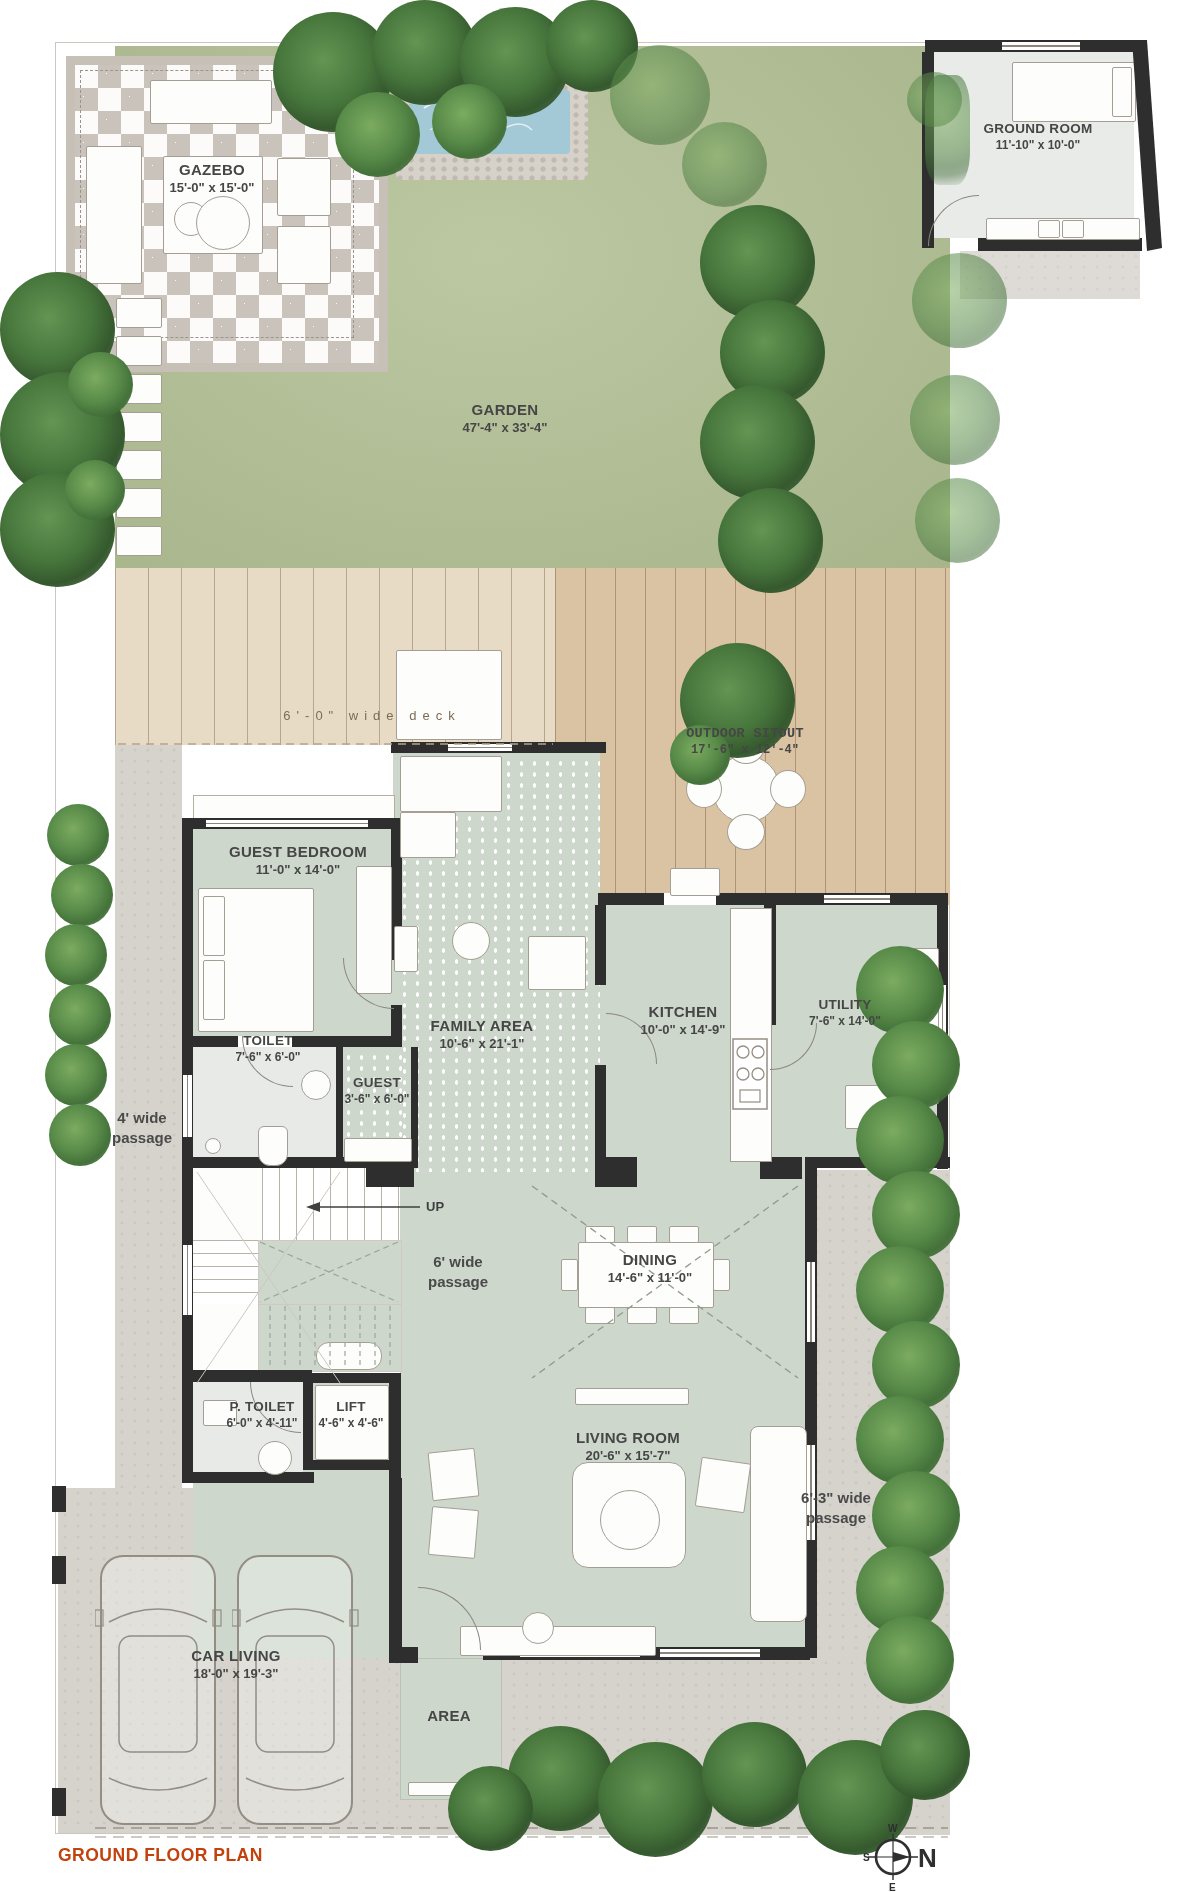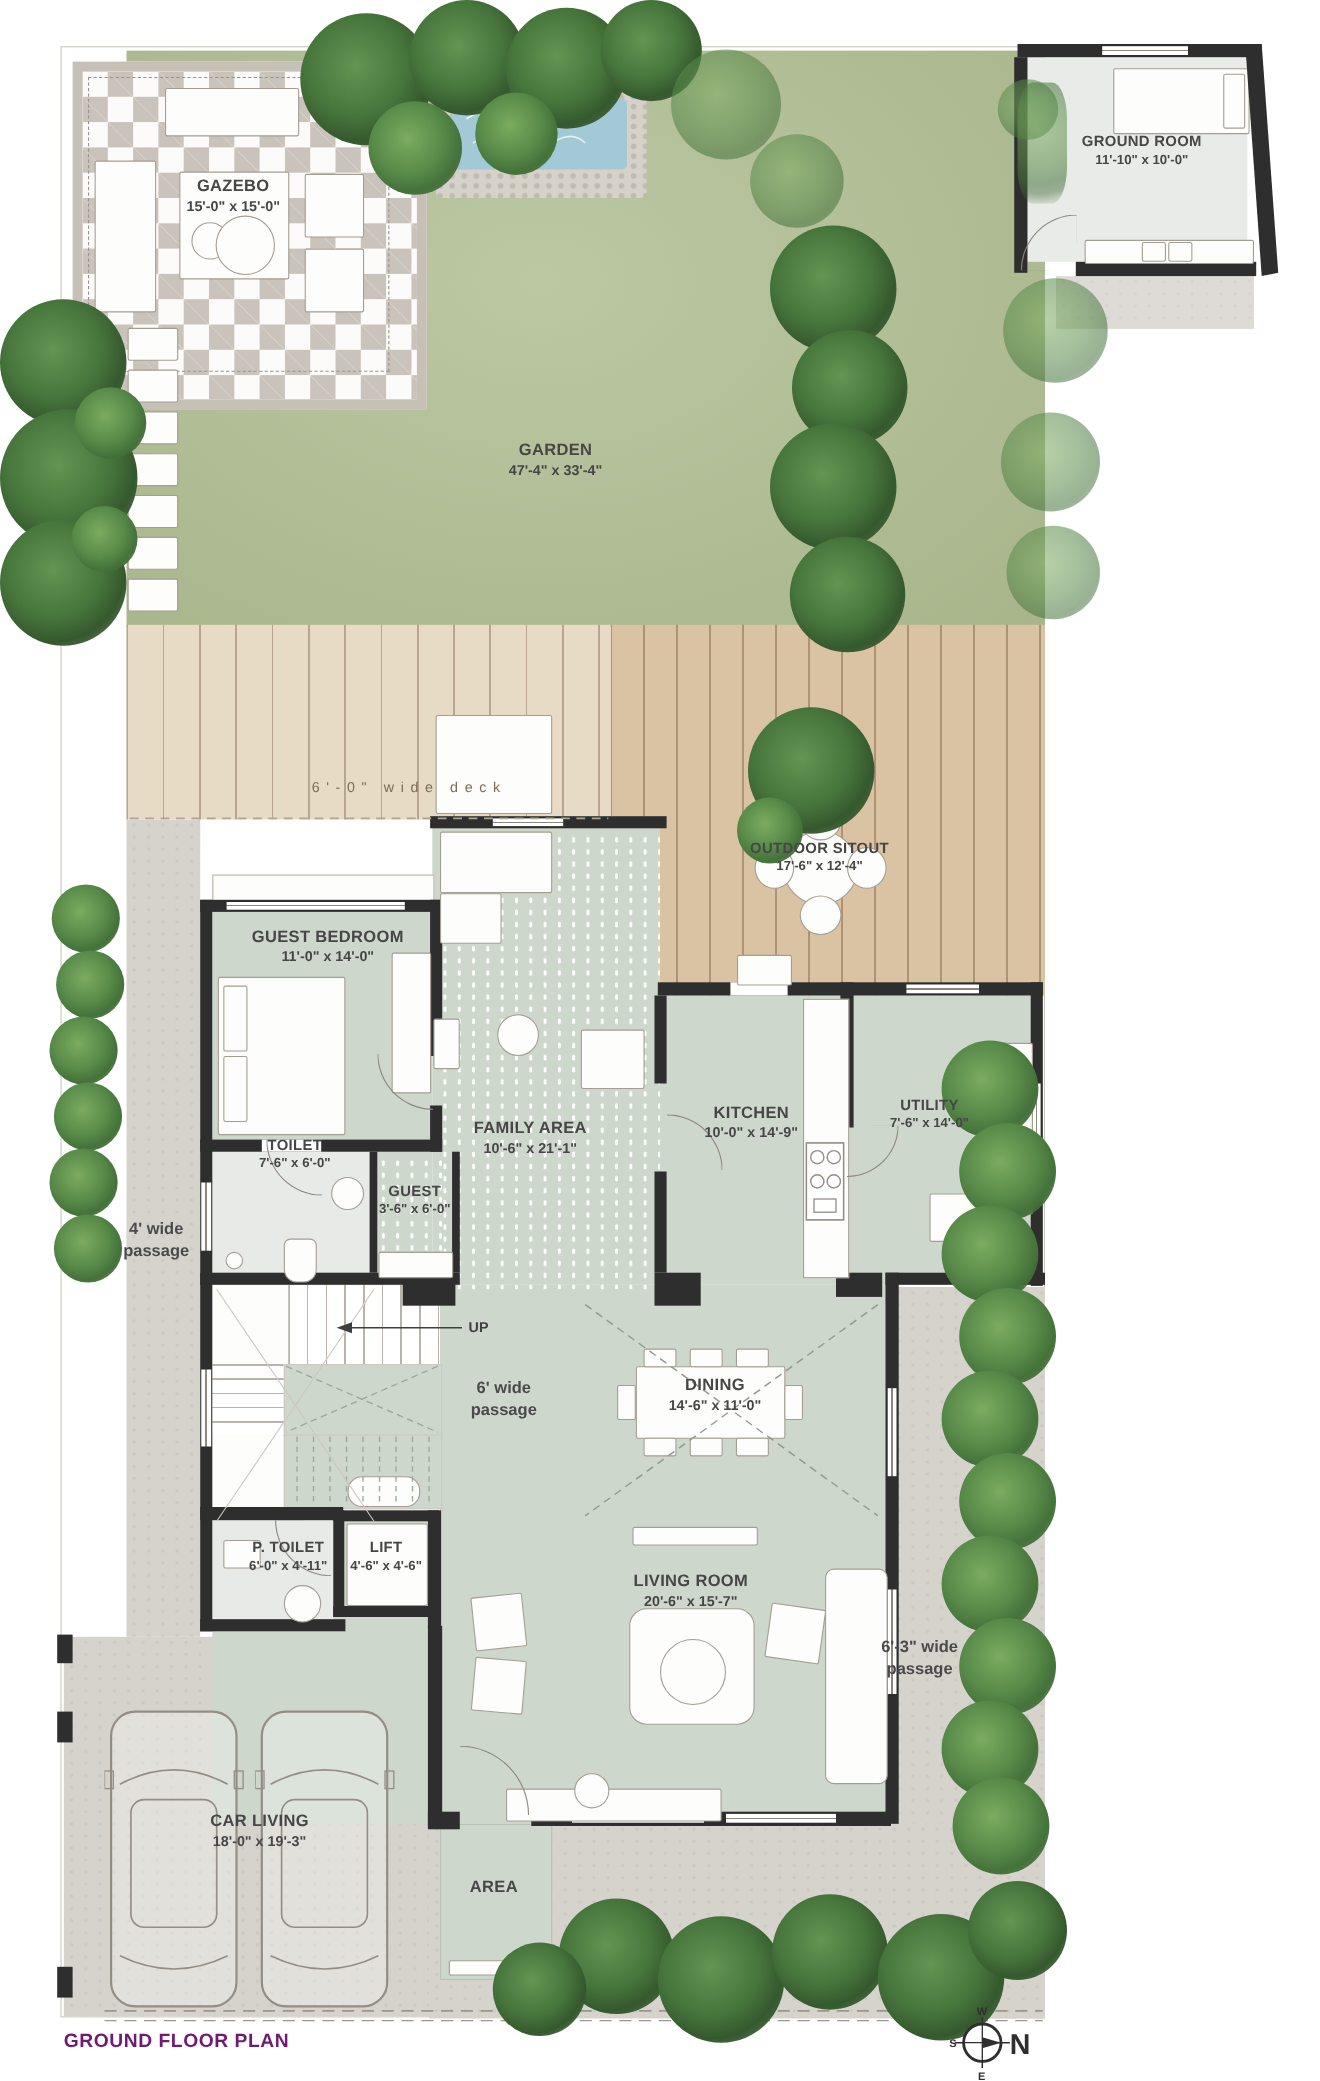--- a/index.html
+++ b/index.html
@@ -60,21 +60,21 @@
          white-space:nowrap;z-index:50;}
   .label .ln{display:block;font-weight:700;font-size:15px;letter-spacing:.3px;}
   .label .ld{display:block;font-weight:700;font-size:13px;}
   .label.sm .ln{font-size:13.5px;}
   .label.sm .ld{font-size:12px;}
   .plabel{position:absolute;transform:translateX(-50%);text-align:center;color:#4a4a4a;font-weight:700;
           font-size:15px;line-height:1.35;width:90px;white-space:normal;z-index:50;}
   .deck-label{position:absolute;transform:translateX(-50%);color:#7d6c55;font-size:13px;letter-spacing:6px;
           white-space:nowrap;z-index:50;}
   .up-label{position:absolute;color:#3f3f3f;font-weight:700;font-size:13px;z-index:50;}
-  .title{position:absolute;color:#701a75;font-weight:700;font-size:17.5px;letter-spacing:.5px;z-index:50;}
+  .title{position:absolute;color:#c2410c;font-weight:700;font-size:17.5px;letter-spacing:.5px;z-index:50;}
   svg.lines{position:absolute;left:0;top:0;z-index:35;pointer-events:none;}
   svg.over{position:absolute;z-index:41;pointer-events:none;}
 </style>
 </head>
 <body>
 
 <div class="plan">
 
   <div class="plot" style="left:55px;top:42px;width:893px;height:1790px;"></div>
 
@@ -351,21 +351,21 @@
     <span class="ln">GROUND ROOM</span>
     <span class="ld">11'-10" x 10'-0"</span>
   </div>
   <div class="label" style="left:505px;top:400px;">
     <span class="ln">GARDEN</span>
     <span class="ld">47'-4" x 33'-4"</span>
   </div>
   <div class="deck-label" style="left:372px;top:708px;">
     <span>6'-0" wide deck</span>
   </div>
-  <div class="label sm" style="left:745px;top:762px;">
+  <div class="label sm" style="left:745px;top:725px;font-family:Liberation Mono, monospace;">
     <span class="ln">OUTDOOR SITOUT</span>
     <span class="ld">17'-6" x 12'-4"</span>
   </div>
   <div class="label" style="left:298px;top:842px;">
     <span class="ln">GUEST BEDROOM</span>
     <span class="ld">11'-0" x 14'-0"</span>
   </div>
   <div class="label" style="left:482px;top:1016px;">
     <span class="ln">FAMILY AREA</span>
     <span class="ld">10'-6" x 21'-1"</span>

